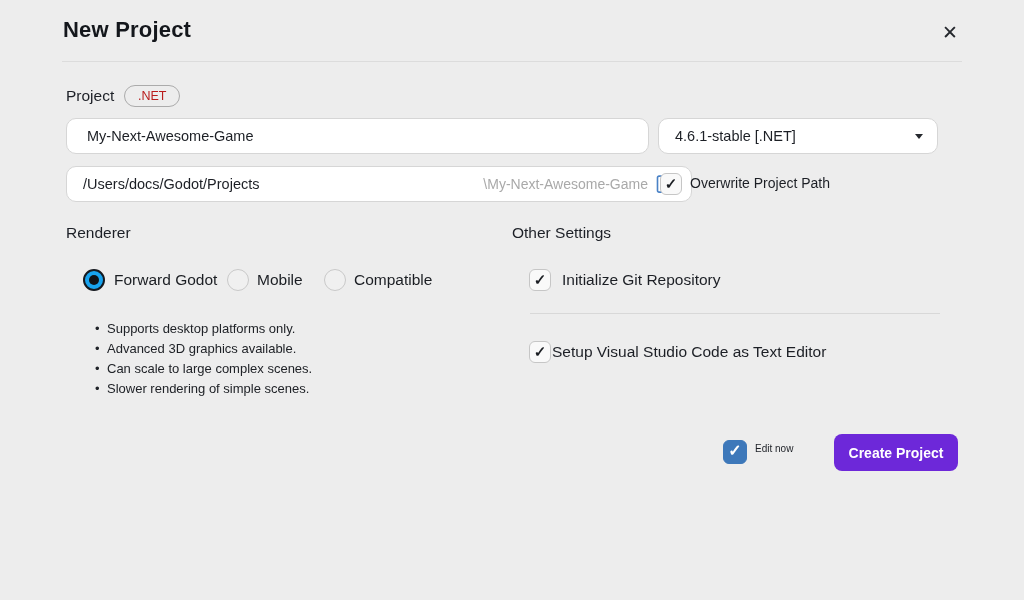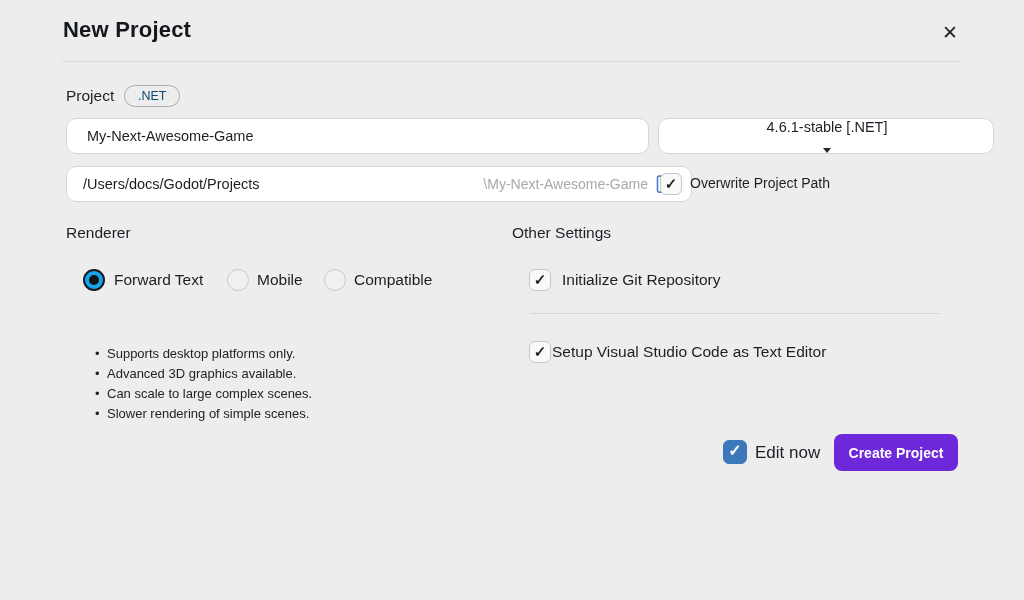--- a/index.html
+++ b/index.html
@@ -12,26 +12,26 @@
   .abs { position:absolute; }
 
   .dialog-title { left:63px; top:17px; font-size:22px; font-weight:600; color:#14171c; letter-spacing:0.2px; }
   .close-btn { left:936px; top:18px; width:28px; height:28px; display:flex; align-items:center; justify-content:center;
                font-size:19px; color:#24272c; cursor:pointer; }
   .title-sep { left:62px; top:61px; width:900px; height:1px; background:#dcdcdc; }
 
   .section-label { font-size:15.5px; color:#1d2027; }
   .project-label { left:66px; top:87px; }
   .net-badge { left:124px; top:85px; height:22px; padding:0 13px; display:flex; align-items:center;
-               border:1px solid #ababab; border-radius:11px; color:#0c4a6e; font-size:12.5px; background:transparent; }
+               border:1px solid #ababab; border-radius:11px; color:#b91c1c; font-size:12.5px; background:transparent; }
 
   .input { background:#ffffff; border:1px solid #d6d6d6; border-radius:10px; height:36px;
            display:flex; align-items:center; font-size:14.5px; color:#1c1f25; }
   .name-input  { left:66px;  top:118px; width:583px; padding:0 20px; }
-  .version-select { left:658px; top:118px; width:336px; padding:0 14px 0 16px; cursor:pointer;flex-direction:column; }
+  .version-select { left:658px; top:118px; width:280px; padding:0 14px 0 16px; cursor:pointer; }
   .version-select .grow { flex:1; }
   .caret { width:0; height:0; border-left:4.5px solid transparent; border-right:4.5px solid transparent;
            border-top:5.5px solid #25282d; }
   .path-input { left:66px; top:166px; width:626px; padding:0 12px 0 16px; }
   .path-input .grow { flex:1; }
   .path-suffix { color:#a9a9a9; font-size:14px; white-space:pre; }
   .folder-icon-wrap { margin-left:8px; display:flex; align-items:center; cursor:pointer; }
 
   .checkbox { width:22px; height:22px; border:1px solid #c6c6c6; border-radius:6px; background:#f9f9f9;
               display:flex; align-items:center; justify-content:center; cursor:pointer; }
@@ -50,32 +50,32 @@
   .radio.selected .dot { width:10px; height:10px; border-radius:50%; background:#101216; }
   .radio.unselected { border:1.5px solid #c9c9c9; background:#f0f0f0; }
   .radio-fwd { left:83px; top:269px; }
   .radio-mob { left:227px; top:269px; }
   .radio-comp { left:324px; top:269px; }
   .radio-label { font-size:15.5px; color:#1b1e23; }
   .lbl-fwd { left:114px; top:271px; }
   .lbl-mob { left:257px; top:271px; }
   .lbl-comp { left:354px; top:271px; }
 
-  .notes { left:95px; top:318px; width:330px;margin-top:25px; }
+  .notes { left:95px; top:318px; width:330px; }
   .note-row { height:20px; font-size:13px; color:#202328; display:flex; align-items:center; }
   .note-row::before { content:"•"; width:12px; font-size:13px; color:#202328; }
 
   .git-box { left:529px; top:269px; }
   .git-label { left:562px; top:271px; font-size:15.5px; }
   .settings-sep { left:530px; top:313px; width:410px; height:1px; background:#d8d8d8; }
   .vsc-box { left:529px; top:341px; }
   .vsc-label { left:552px; top:343px; font-size:15.5px; }
 
   .editnow-box { left:723px; top:440px; }
-  .editnow-label { left:755px; top:443px; font-size:17px; }
+  .editnow-label { left:755px; top:443px; font-size:10px; }
   .create-btn { left:834px; top:434px; width:124px; height:37px; background:#6d28d9; border:none; border-radius:8px;
                 color:#ffffff; font-family:"Liberation Sans", sans-serif; font-size:14px; font-weight:bold;
                 display:flex; align-items:center; justify-content:center; cursor:pointer; }
 </style>
 </head>
 <body>
 
 <div class="screen">
 
   <div class="abs dialog-title">New Project</div>
@@ -111,21 +111,21 @@
     <span class="check-glyph">✓</span>
   </div>
   <div class="abs overwrite-label">Overwrite Project Path</div>
 
   <div class="abs section-label renderer-heading">Renderer</div>
   <div class="abs section-label other-heading">Other Settings</div>
 
   <div class="abs radio selected radio-fwd">
       <div class="dot"></div>
     </div>
-  <div class="abs radio-label lbl-fwd">Forward Text</div>
+  <div class="abs radio-label lbl-fwd">Forward Godot</div>
   <div class="abs radio unselected radio-mob"></div>
   <div class="abs radio-label lbl-mob">Mobile</div>
   <div class="abs radio unselected radio-comp"></div>
   <div class="abs radio-label lbl-comp">Compatible</div>
 
   <div class="abs notes">
     <div class="note-row">Supports desktop platforms only.</div>
     <div class="note-row">Advanced 3D graphics available.</div>
     <div class="note-row">Can scale to large complex scenes.</div>
     <div class="note-row">Slower rendering of simple scenes.</div>

